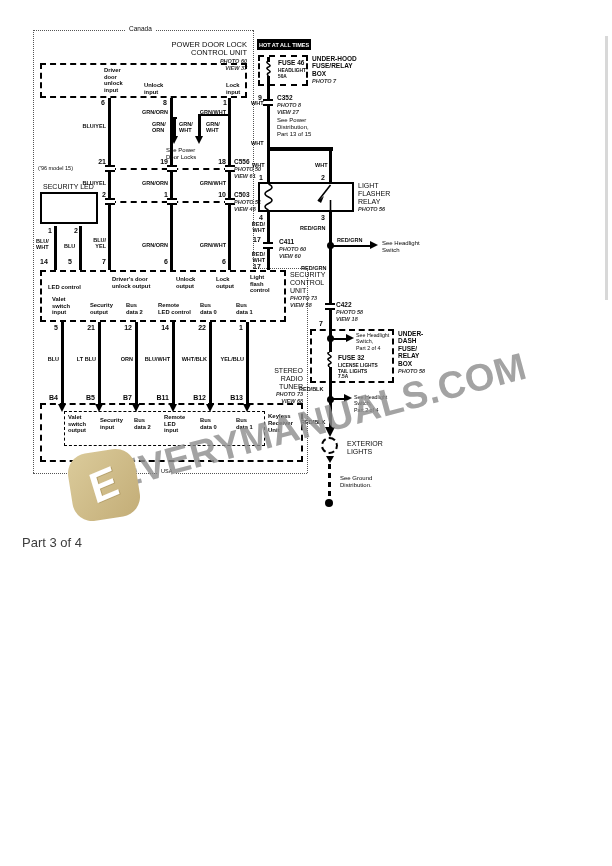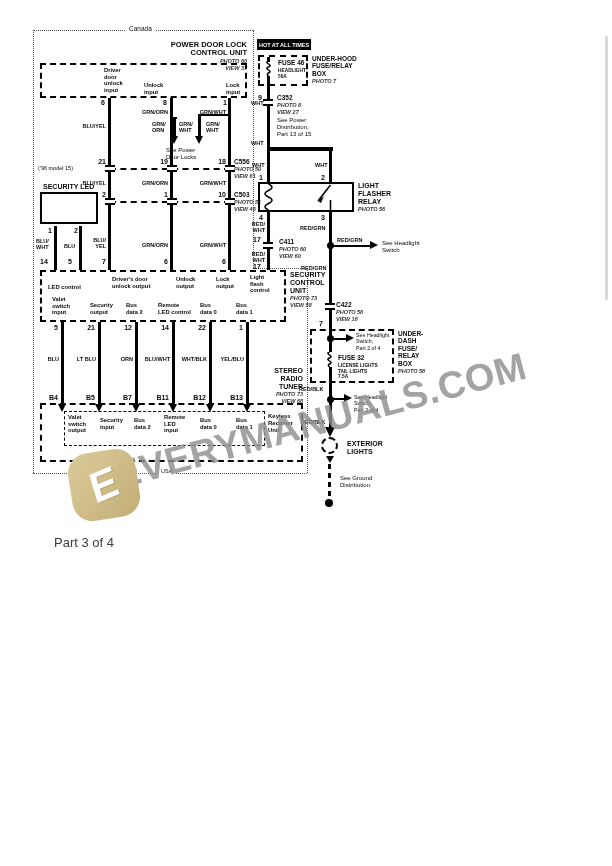--- a/index.html
+++ b/index.html
@@ -1,19 +1,19 @@
 <!DOCTYPE html>
 <html><head>
 <meta charset="utf-8">
 <style>
   html,body{margin:0;padding:0;background:#fff;}
   #page{position:relative;width:612px;height:866px;background:#fff;overflow:hidden;
         font-family:"Liberation Sans",sans-serif;color:#0a0a0a;}
   
-  .tb{position:absolute;font-weight:bold;font-size:7.5px;line-height:1.12;white-space:pre-line;}
+  .tb{position:absolute;font-weight:normal;font-size:7.5px;line-height:1.12;white-space:pre-line;}
   .lb{position:absolute;font-weight:bold;font-size:6.5px;line-height:1.15;white-space:pre-line;}
   .ln{position:absolute;font-weight:normal;font-size:6px;line-height:1.18;white-space:pre-line;}
   .pn{position:absolute;font-weight:bold;font-size:7px;line-height:1;}
   .wc{position:absolute;font-weight:bold;font-size:5.5px;line-height:1.15;white-space:pre-line;}
   .an{position:absolute;font-style:italic;font-weight:bold;font-size:5.5px;line-height:1.2;color:#333;white-space:pre-line;}
   .ra{text-align:right;}
   
   .vw{position:absolute;width:3px;background:#000;}
   .hw{position:absolute;height:2px;background:#000;}
   .bar{position:absolute;height:4px;background:#000;}
@@ -347,14 +347,14 @@
 Distribution.</div>
   <div class="dot" style="left:325px;top:499px;width:8px;height:8px;"></div>
 
   <div class="edge" style="left:605px;top:36px;width:3px;height:264px;"></div>
 
   <div id="wm-text">EVERYMANUALS.COM</div>
   <div id="wm-logo">
       <span>E</span>
     </div>
 
-  <div style="position:absolute;left:22px;top:535px;font-size:13px;color:#3c3c3c;margin-left:32px;">Part 3 of 4</div>
+  <div style="position:absolute;left:22px;top:535px;font-size:13px;color:#3c3c3c;">Part 3 of 4</div>
 </div>
 
 </body></html>

